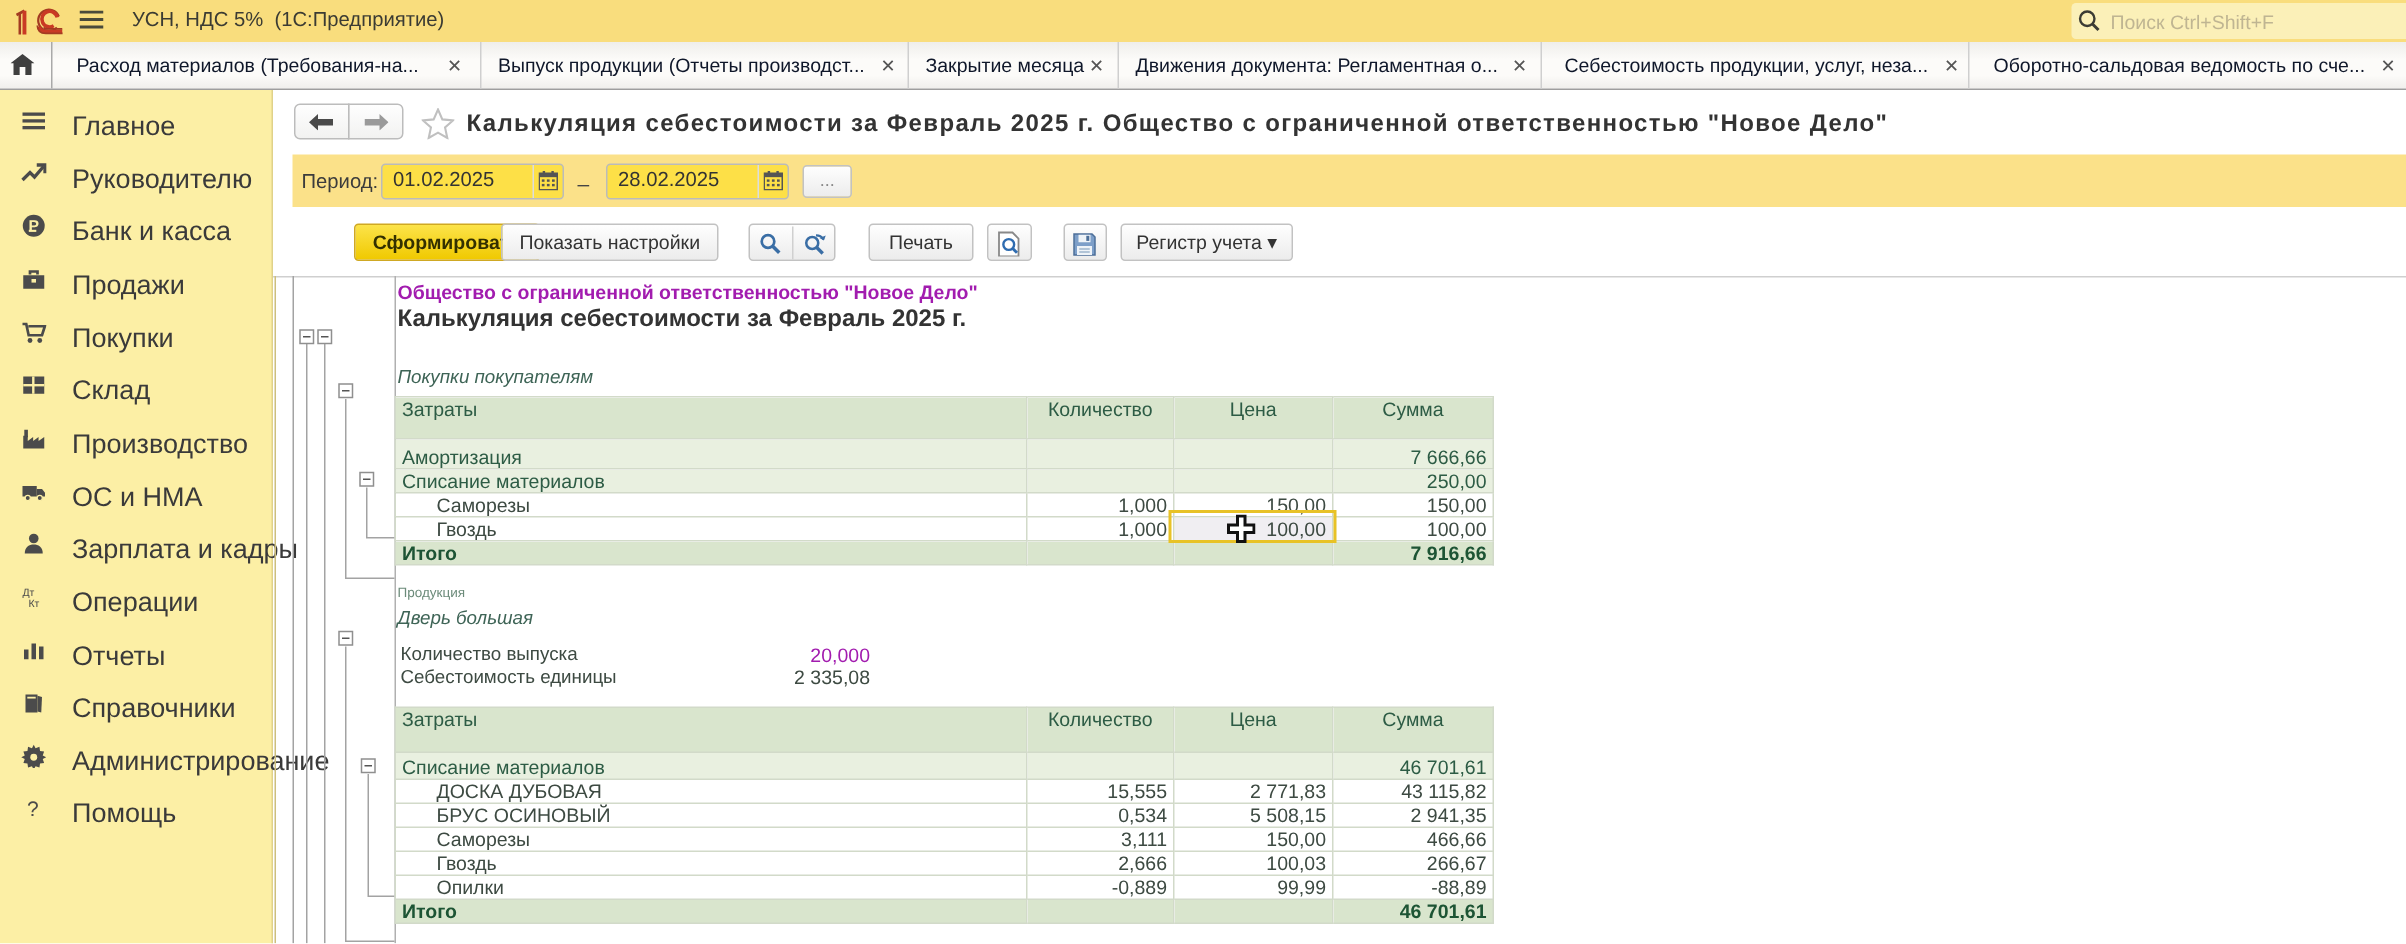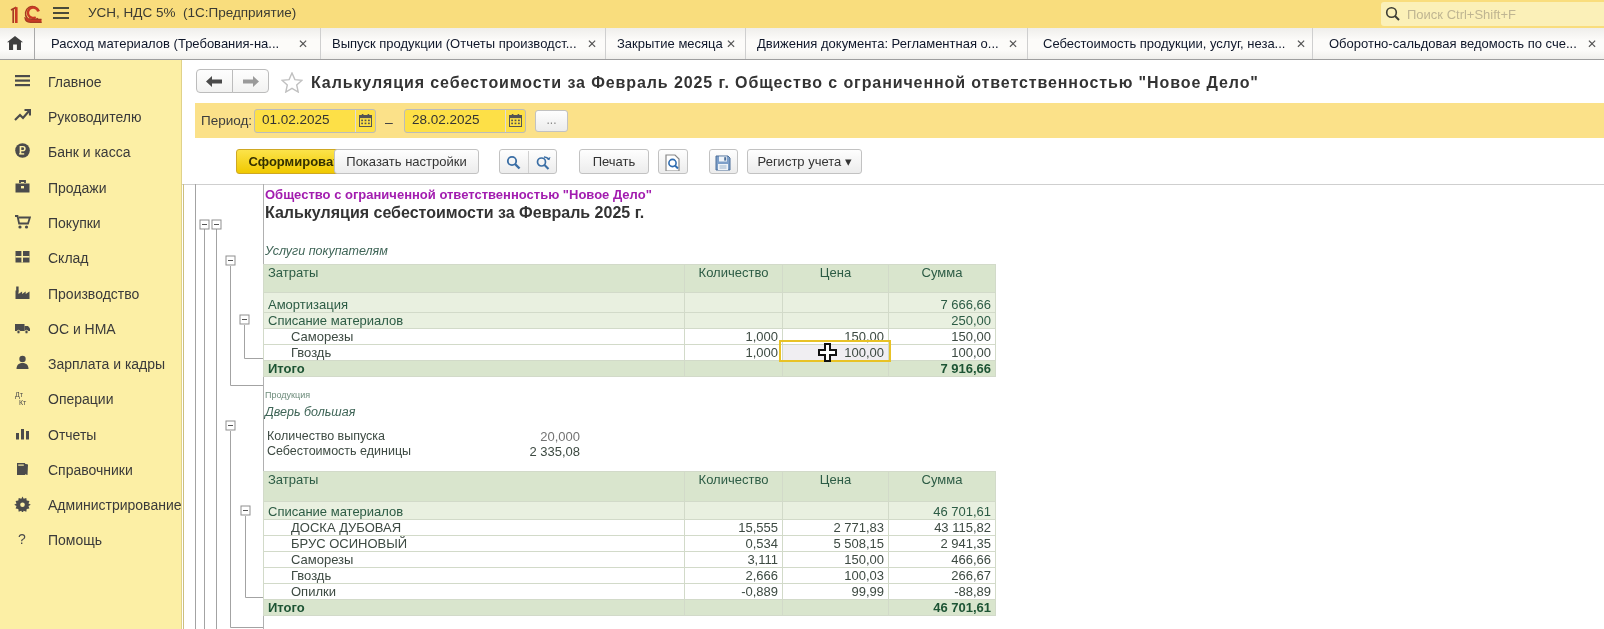--- a/index.html
+++ b/index.html
@@ -18,21 +18,21 @@
 
 #tabbar { left:0; top:28px; width:1604px; height:32px; background:linear-gradient(#efeeeb,#fcfbf9 38%,#fcfbf9 72%,#f0efec); border-bottom:1px solid #9e9e9e; }
 .tab { position:absolute; top:28px; height:31px; border-right:1px solid #cfcfcf; }
 .tabtxt { position:absolute; top:8px; font-size:13px; color:#0f172a; white-space:nowrap; }
 .tabx { position:absolute; top:9px; font-size:12px; color:#555; }
 
 
 #sidebar { left:0; top:60px; width:182px; height:569px; background:#fcefa5; border-right:1px solid #e0d28a; }
 .sbitem { position:absolute; left:14px; height:17px; }
 .sbico { position:absolute; left:0; top:0; width:17px; height:17px; }
-.sbtxt { position:absolute; left:34px; top:2px; font-size:14px; color:#3a3a3a; white-space:nowrap; }
+.sbtxt { position:absolute; left:34px; top:2px; font-size:18px; color:#3a3a3a; white-space:nowrap; }
 
 
 .navbtn { position:absolute; top:69px; height:24px; width:37px; background:linear-gradient(#fefefe,#f2f2f1); border:1px solid #bcbcbc; }
 #title { left:311px; top:74px; font-size:16px; font-weight:bold; color:#333; white-space:nowrap; letter-spacing:0.9px; }
 
 
 #periodbar { left:195px; top:103px; width:1409px; height:35px; background:#fbe189; }
 .din { position:absolute; top:6px; width:122px; height:24px; background:#fde047; border:1px solid #bbb; border-radius:3px; font-size:13.5px; color:#333; }
 .din .dt { position:absolute; left:7px; top:2px; }
 .din .cal { position:absolute; right:0px; top:0px; width:20px; height:22px; border-left:1px solid #ddd; }
@@ -339,21 +339,21 @@
         <line x1="60" y1="135.5" x2="65" y2="135.5" stroke="#555"></line>
       <rect x="44" y="237" width="9" height="9" fill="#fff" stroke="#8f8f8f"></rect>
         <line x1="46" y1="241.5" x2="51" y2="241.5" stroke="#555"></line>
       <rect x="59" y="322" width="9" height="9" fill="#fff" stroke="#8f8f8f"></rect>
         <line x1="61" y1="326.5" x2="66" y2="326.5" stroke="#555"></line>
     </g>
   </svg>
 
   <div class="abs" style="left:265px;top:187px;font-size:13px;font-weight:bold;color:#a21caf;">Общество с ограниченной ответственностью "Новое Дело"</div>
   <div class="abs" style="left:265px;top:204px;font-size:16px;font-weight:bold;color:#333;">Калькуляция себестоимости за Февраль 2025 г.</div>
-  <div class="abs" style="left:265px;top:244px;font-size:12.5px;font-style:italic;color:#3e6456;">Услуги покупателям</div>
+  <div class="abs" style="left:265px;top:244px;font-size:12.5px;font-style:italic;color:#3e6456;">Покупки покупателям</div>
 
   <table class="rpt" style="left:263px;top:264px;">
     <colgroup>
         <col style="width:421px">
         <col style="width:98px">
         <col style="width:106px">
         <col style="width:107px">
       </colgroup>
     <tbody>
         <tr style="height:28px;">
@@ -391,21 +391,21 @@
           <td class="tot"></td>
           <td class="tot"></td>
           <td class="tot num">7 916,66</td>
         </tr>
   </tbody>
     </table>
 
   <div class="abs" style="left:265px;top:390px;font-size:9px;color:#6c8b7a;">Продукция</div>
   <div class="abs" style="left:265px;top:405px;font-size:12.5px;font-style:italic;color:#3e6456;">Дверь большая</div>
   <div class="abs" style="left:267px;top:429px;font-size:12.5px;color:#3d4a42;">Количество выпуска</div>
-  <div class="abs" style="left:480px;top:429px;width:100px;text-align:right;font-size:13px;color:#737373;">20,000</div>
+  <div class="abs" style="left:480px;top:429px;width:100px;text-align:right;font-size:13px;color:#a21caf;">20,000</div>
   <div class="abs" style="left:267px;top:444px;font-size:12.5px;color:#3d4a42;">Себестоимость единицы</div>
   <div class="abs" style="left:480px;top:444px;width:100px;text-align:right;font-size:13px;color:#3d4a42;">2 335,08</div>
 
   <table class="rpt" style="left:263px;top:471px;">
     <colgroup>
         <col style="width:421px">
         <col style="width:98px">
         <col style="width:106px">
         <col style="width:107px">
       </colgroup>

